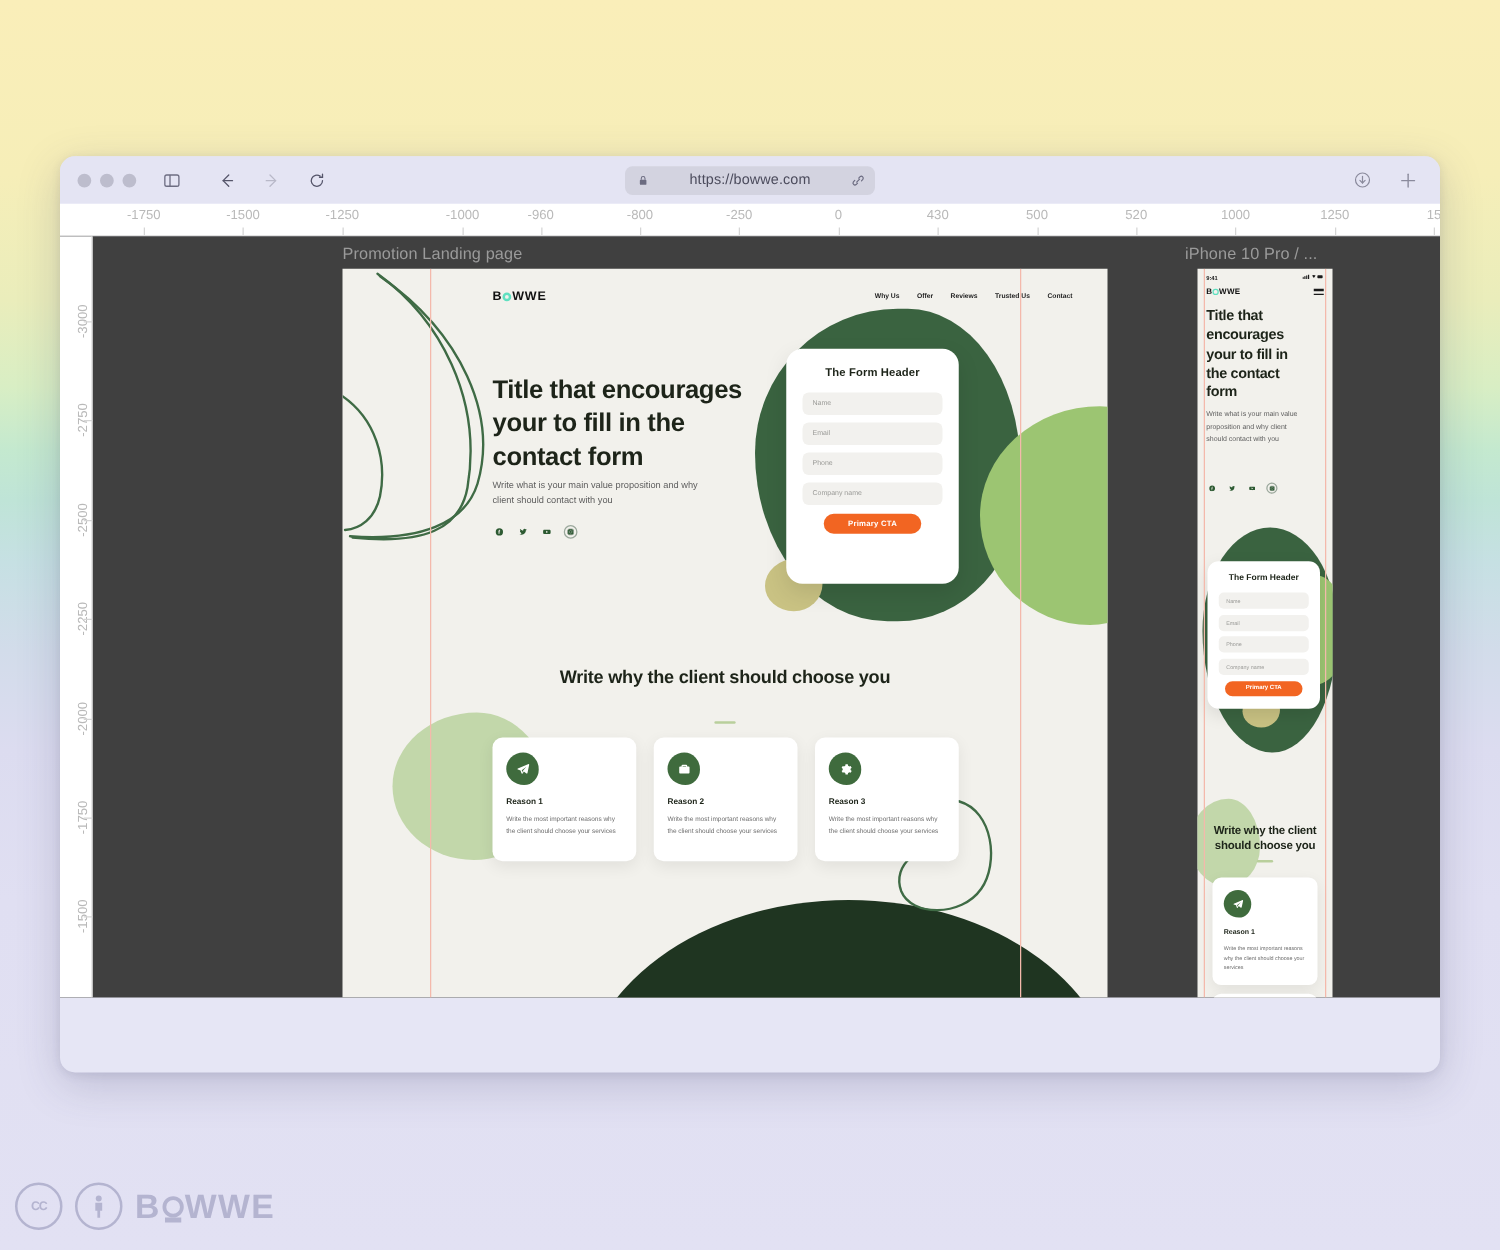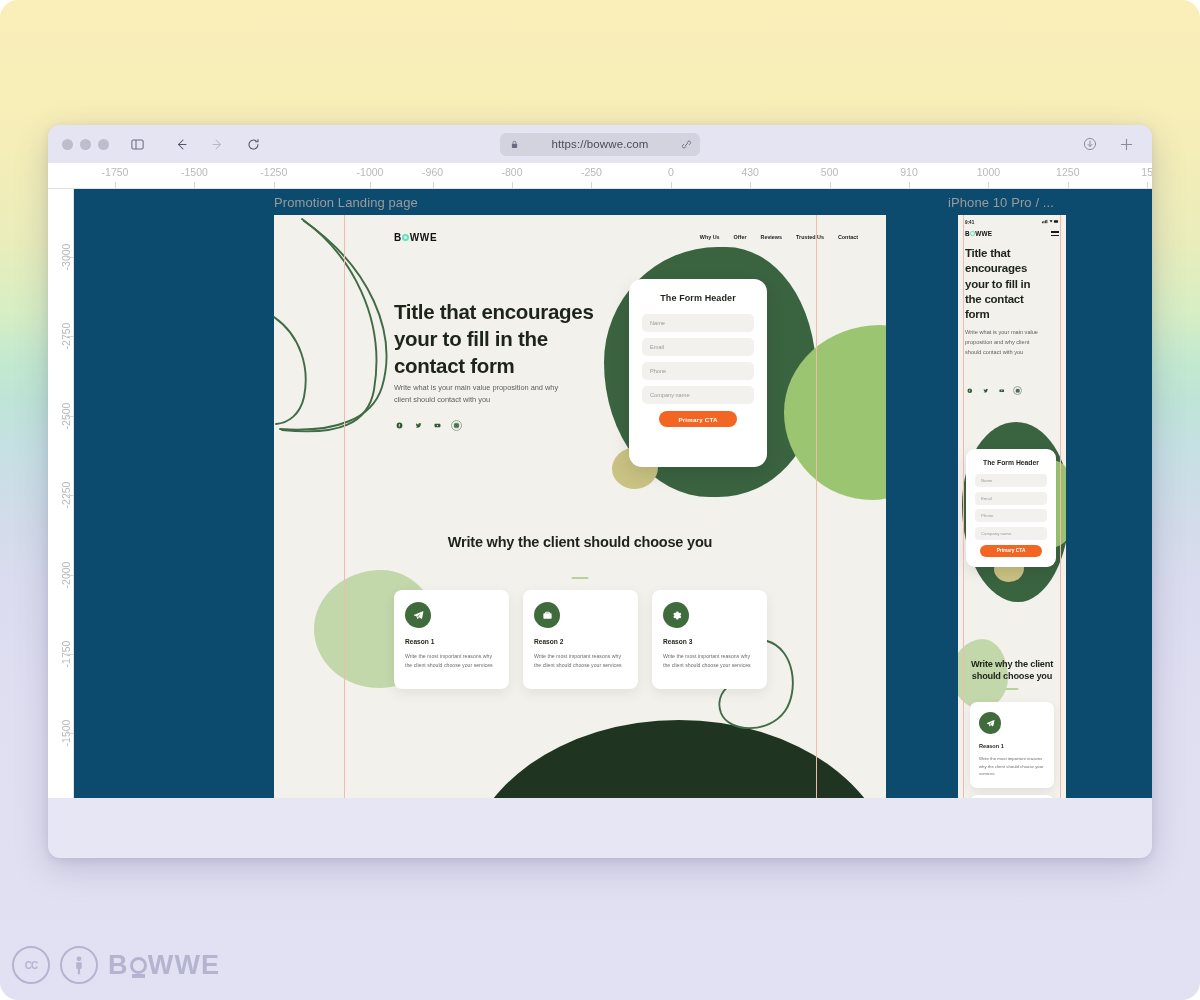--- a/index.html
+++ b/index.html
@@ -18,21 +18,20 @@
        #f6eeb8 14%,
        #eaedbb 24%,
        #d8eec4 31%,
        #c4e9cf 36%,
        #bfe4d7 40%,
        #c6e0e3 45%,
        #d2dcea 52%,
        #dcdcf0 60%,
        #e0dff2 72%,
        #e2e1f3 100%);
-    border-radius: 18px;
   }
 
   
   #browser {
     position: absolute;
     left: 48px; top: 125px;
     width: 1104px; height: 733px;
     background: #e6e6f5;
     border-radius: 12px;
     box-shadow: 0 10px 34px rgba(70,70,110,.22), 0 2px 8px rgba(70,70,110,.12);
@@ -115,21 +114,21 @@
     font-size: 10.5px; color: #b9b9b9; white-space: nowrap;
   }
   .h-tick i {
     position: absolute; left: 50%; top: 19px;
     width: 1px; height: 7px; background: #d5d5d5;
   }
 
   #canvas-area {
     position: relative;
     width: 100%; height: 609px;
-    background: #0c4a6e;
+    background: #404040;
     overflow: hidden;
   }
 
   #ruler-v {
     position: absolute; left: 0; top: 0;
     width: 26px; height: 100%;
     background: #ffffff;
     border-right: 1px solid #e1e1e1;
     z-index: 6;
   }
@@ -582,21 +581,21 @@
         </div>
         <div class="h-tick" style="left: 672.2px; width: 60px;">
           <span>430</span>
           <i></i>
         </div>
         <div class="h-tick" style="left: 751.6px; width: 60px;">
           <span>500</span>
           <i></i>
         </div>
         <div class="h-tick" style="left: 831px; width: 60px;">
-          <span>910</span>
+          <span>520</span>
           <i></i>
         </div>
         <div class="h-tick" style="left: 910.4px; width: 60px;">
           <span>1000</span>
           <i></i>
         </div>
         <div class="h-tick" style="left: 989.8px; width: 60px;">
           <span>1250</span>
           <i></i>
         </div>

